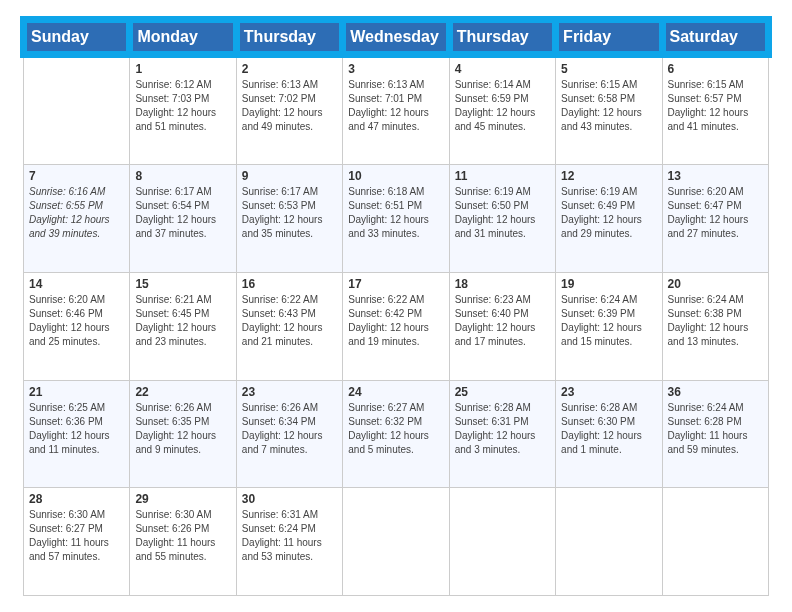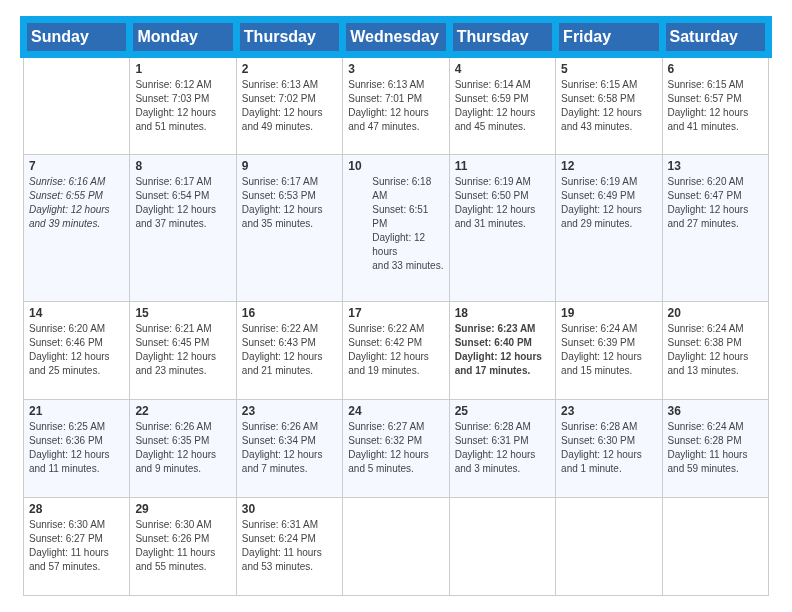--- a/index.html
+++ b/index.html
@@ -167,21 +167,21 @@
           </td>
           <td>
             <div class="day-number">9</div>
             <div class="day-info" style="white-space: pre-line;">Sunrise: 6:17 AM
 Sunset: 6:53 PM
 Daylight: 12 hours
 and 35 minutes.</div>
           </td>
           <td>
             <div class="day-number">10</div>
-            <div class="day-info" style="white-space: pre-line; margin-left: 24px;">Sunrise: 6:18 AM
+            <div class="day-info" style="white-space: pre-line;">Sunrise: 6:18 AM
 Sunset: 6:51 PM
 Daylight: 12 hours
 and 33 minutes.</div>
           </td>
           <td>
             <div class="day-number">11</div>
             <div class="day-info" style="white-space: pre-line;">Sunrise: 6:19 AM
 Sunset: 6:50 PM
 Daylight: 12 hours
 and 31 minutes.</div>
@@ -225,21 +225,21 @@
           </td>
           <td>
             <div class="day-number">17</div>
             <div class="day-info" style="white-space: pre-line;">Sunrise: 6:22 AM
 Sunset: 6:42 PM
 Daylight: 12 hours
 and 19 minutes.</div>
           </td>
           <td>
             <div class="day-number">18</div>
-            <div class="day-info" style="white-space: pre-line; font-weight: bold;">Sunrise: 6:23 AM
+            <div class="day-info" style="white-space: pre-line;">Sunrise: 6:23 AM
 Sunset: 6:40 PM
 Daylight: 12 hours
 and 17 minutes.</div>
           </td>
           <td>
             <div class="day-number">19</div>
             <div class="day-info" style="white-space: pre-line;">Sunrise: 6:24 AM
 Sunset: 6:39 PM
 Daylight: 12 hours
 and 15 minutes.</div>

